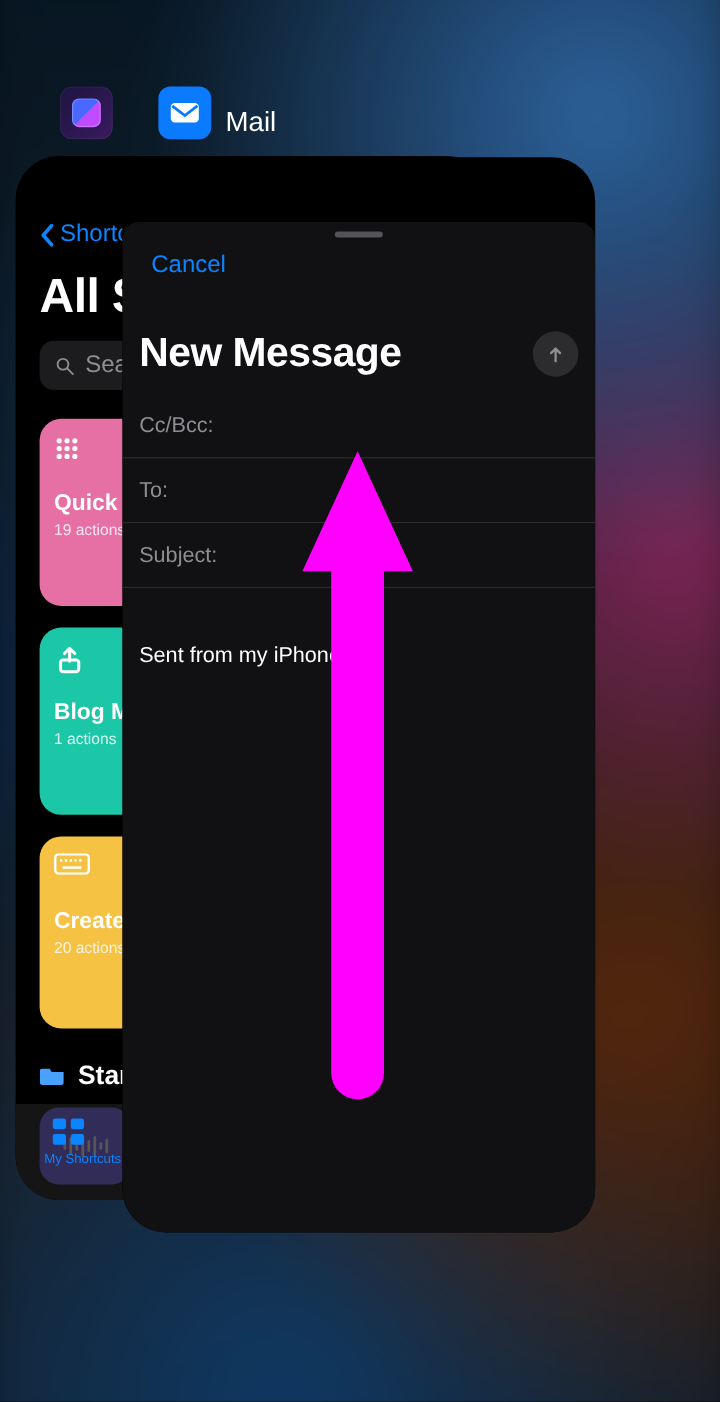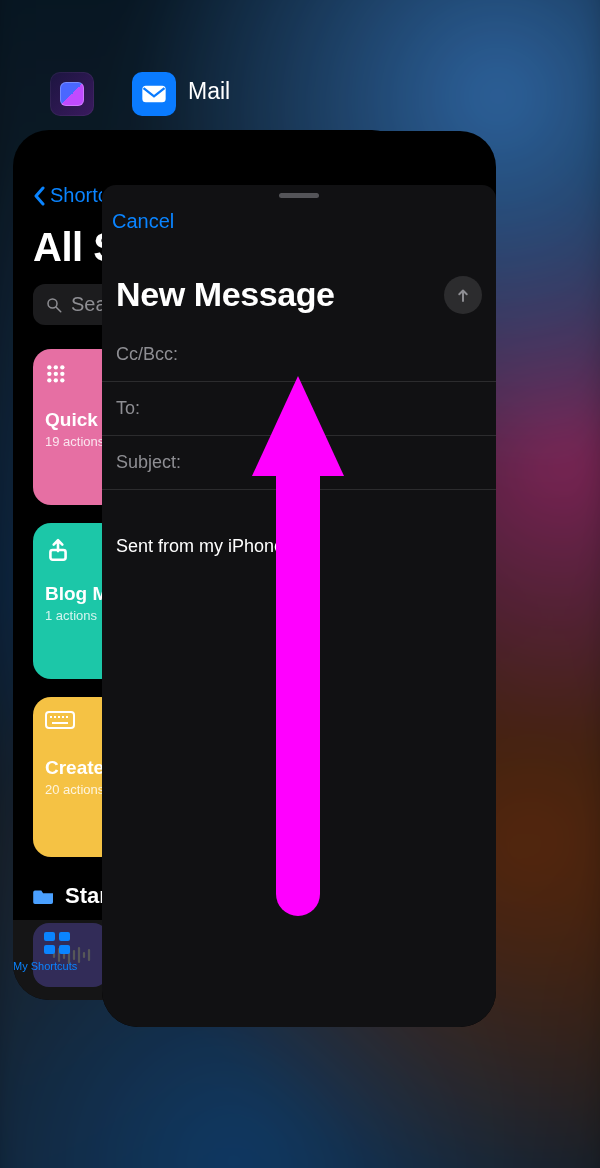--- a/index.html
+++ b/index.html
@@ -25,21 +25,21 @@
     .shortcuts-icon { left:50px; background: linear-gradient(135deg,#1c1540,#3a1a5e); display:flex; align-items:center; justify-content:center; box-shadow: 0 0 0 1px rgba(255,255,255,0.05) inset; }
     .shortcuts-glyph {
       width:24px; height:24px; border-radius:6px;
       background: linear-gradient(135deg,#4a67ff 0 50%, #c04bff 50% 100%);
       box-shadow: inset 0 0 0 1px rgba(255,255,255,0.25);
     }
 
     
     .mail-icon { left:132px; background:#0a7bff; display:flex; align-items:center; justify-content:center; border-radius:10px; }
     .mail-icon svg { width:28px; height:28px; display:block; }
-    .mail-label { position:absolute; left:188px; top:78px; color:#fff; font-size:23px; font-weight:400; }
+    .mail-label { position:absolute; left:188px; top:88px; color:#fff; font-size:23px; font-weight:400; }
 
     
     .card { position:absolute; border-radius:36px; overflow:hidden; }
     .card-shortcuts { width:395px; height:870px; left:13px; top:130px; background:#000; }
 
     .sc-top { padding: 54px 20px 0 20px; }
     .sc-back { color:#0a84ff; font-size:20px; font-weight:400; display:flex; align-items:center; gap:3px; }
     .sc-back svg { width:14px; height:20px; }
     .sc-title { color:#fff; font-weight:700; font-size:40px; margin-top:18px; letter-spacing:-0.5px;}
     .sc-search { background:#1c1c1e; border-radius:12px; margin-top:14px; padding:9px 12px; display:flex; align-items:center; gap:8px; }
@@ -54,28 +54,28 @@
     .tile-pink { background:#e66fa3; height:156px; }
     .tile-teal { background:#1cc7a8; height:156px; }
     .tile-yellow { background:#f5c244; height:160px; }
 
     .sc-folder-row { margin-top:26px; display:flex; align-items:center; gap:10px; color:#fff; font-size:22px; font-weight:600; }
     .sc-folder-row svg { width:22px; height:18px; fill:#4aa0ff; }
 
     .sc-wave-tile { margin-top:14px; width:76px; height:64px; border-radius:16px; background:#6f5bff; display:flex; align-items:center; justify-content:center; }
 
     .sc-tabbar { position:absolute; bottom:0; left:0; right:0; height:80px; background:rgba(28,28,30,0.74); display:flex; align-items:flex-start; padding-top:10px; }
-    .sc-tab { width:88px; text-align:left; color:#0a84ff; font-size:11px; font-weight:500; }
+    .sc-tab { width:88px; text-align:right; color:#0a84ff; font-size:11px; font-weight:500; }
     .sc-tab svg { width:30px; height:26px; display:block; margin:0 auto 4px; fill:#0a84ff; }
 
     
     .card-mail { width:394px; height:896px; left:102px; top:131px; background:#000; }
     .mail-sheet { position:absolute; top:54px; left:0; right:0; bottom:0; background:#111113; border-top-left-radius:14px; border-top-right-radius:14px; }
     .grabber { width:40px; height:5px; background:#545458; border-radius:3px; margin:8px auto 0; }
-    .mail-nav { display:flex; align-items:center; justify-content:space-between; padding:12px 18px 4px 10px; }
+    .mail-nav { display:flex; align-items:center; justify-content:space-between; padding:12px 18px 4px 24px; }
     .cancel { color:#0a84ff; font-size:20px; }
     .mail-h1 { color:#fff; font-weight:700; font-size:34px; padding: 6px 14px 14px 14px; letter-spacing:-0.4px; display:flex; align-items:center; justify-content:space-between;margin-top:32px; }
     .send-btn { width:38px; height:38px; border-radius:19px; background:#2c2c2e; display:flex; align-items:center; justify-content:center; }
     .send-btn svg { width:18px; height:18px; fill:#8e8e93; }
 
     .field { border-bottom:1px solid #2c2c2e; padding: 16px 14px; }
     .field-lbl { color:#8e8e93; font-size:18px; }
     .body-area { padding: 46px 14px; }
     .body-text { color:#fff; font-size:18px; }
 

